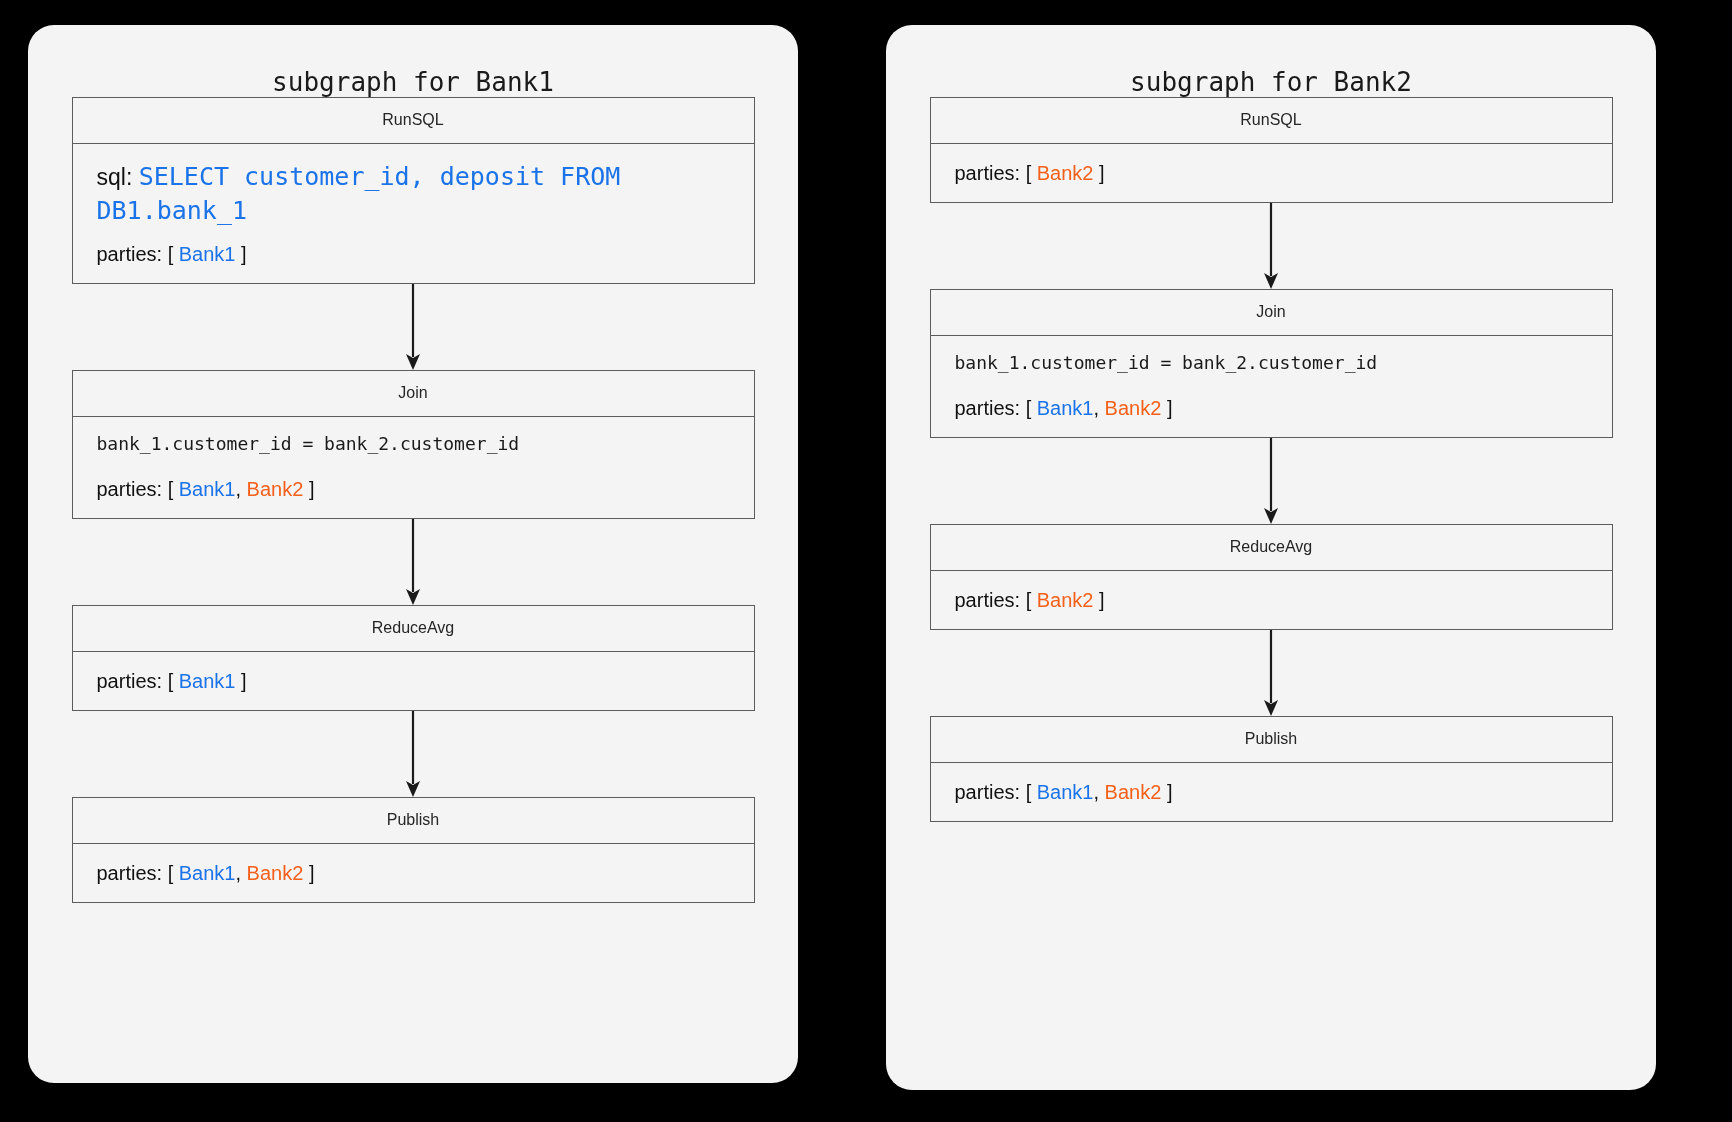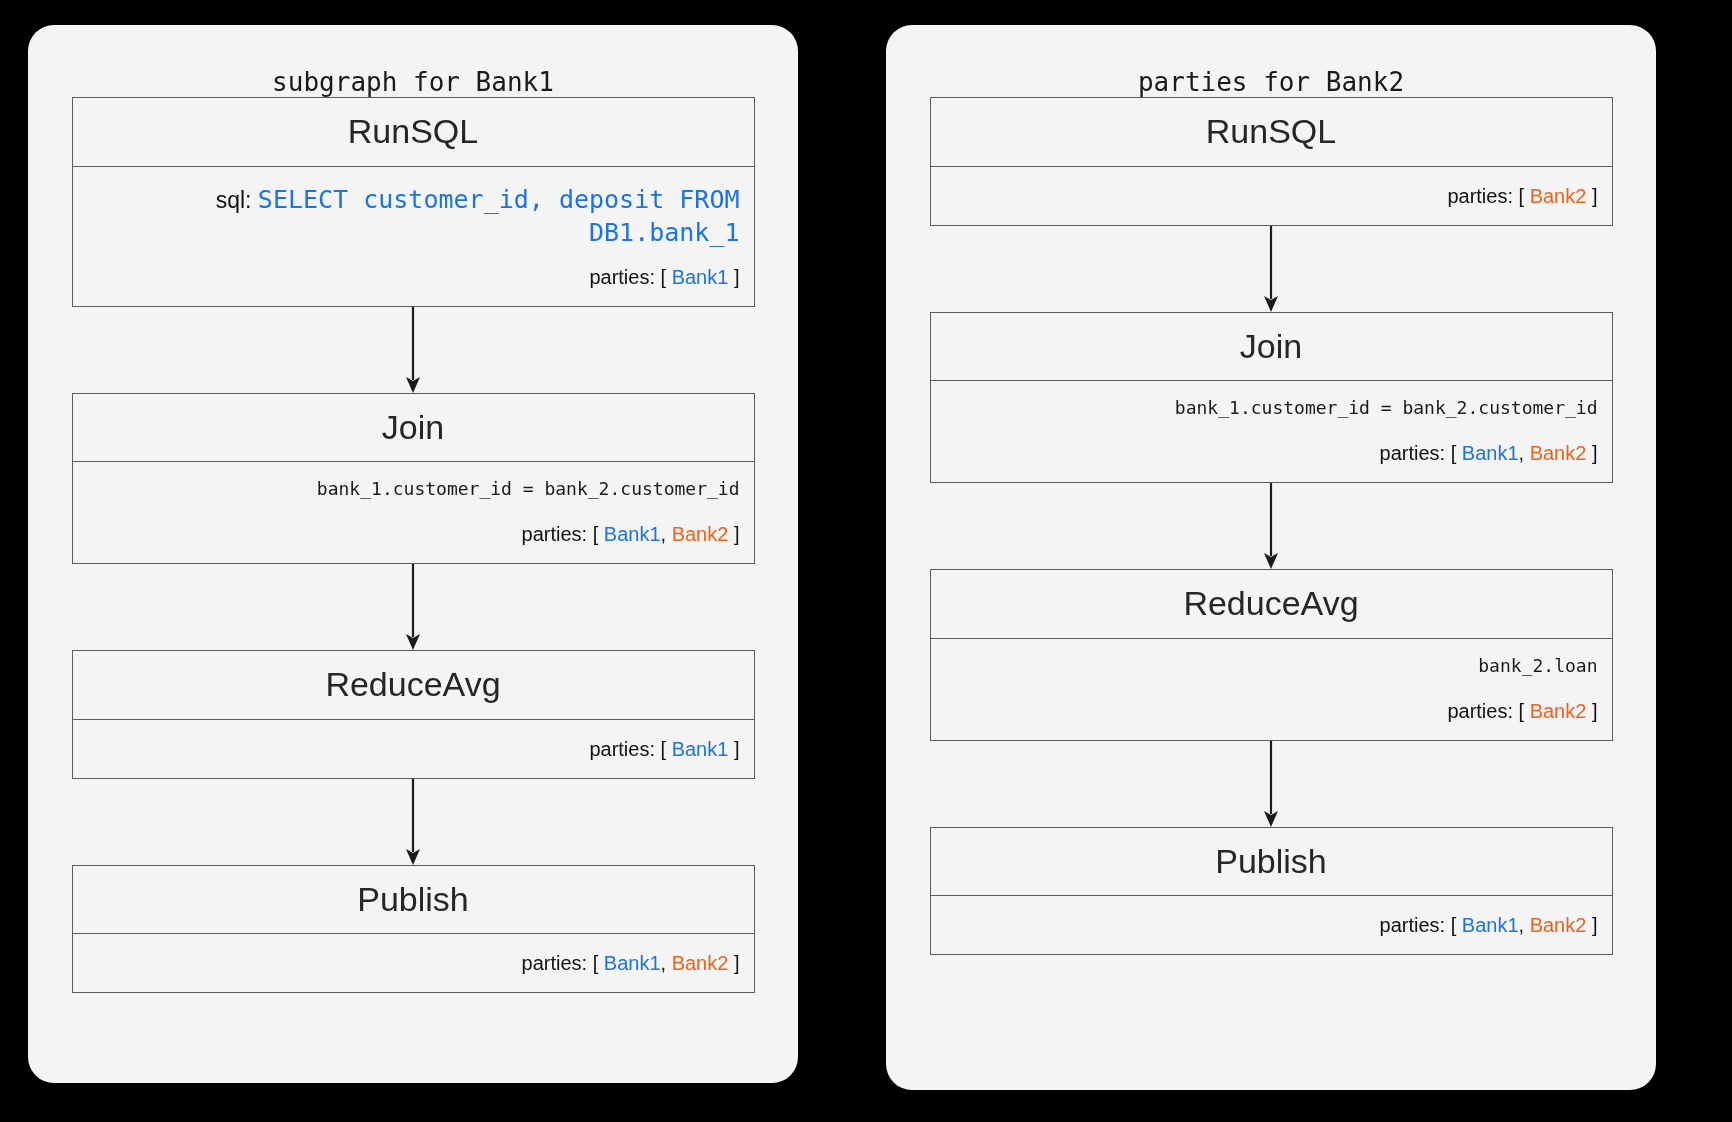--- a/index.html
+++ b/index.html
@@ -53,30 +53,30 @@
     width: 683px;
   }
   .node {
     border: 1.6px solid #5c5c5c;
     background: #f4f4f4;
     box-sizing: border-box;
     width: 683px;
   }
   .node-head {
     font-family: "Liberation Sans", sans-serif;
-    font-size: 34px;
+    font-size: 16px;
     color: #262626;
     text-align: center;
     padding: 12px 0 13px 0;
     border-bottom: 1.6px solid #5c5c5c;
     line-height: 1.25;
   }
   .node-body {
-    padding: 16px 14px 16px 4px;
-    text-align: right;
+    padding: 16px 14px 16px 24px;
+    text-align: left;
   }
   .sql-line {
     font-family: "Liberation Sans", sans-serif;
     font-size: 23px;
     color: #111;
     line-height: 1.34;
     margin-bottom: 14px;
   }
   .sql-code {
     font-family: "DejaVu Sans Mono", "Liberation Mono", monospace;
@@ -153,21 +153,21 @@
         </div>
         <div class="node">
           <div class="node-head">Publish</div>
           <div class="node-body">
             <div class="parties"><span>parties: [ </span><span class="bank1">Bank1</span><span>, </span><span class="bank2">Bank2</span><span> ]</span></div>
           </div>
         </div>
       </div>
   </div>
   <div class="subgraph right">
-    <div class="sg-title">parties for Bank2</div>
+    <div class="sg-title">subgraph for Bank2</div>
     <div class="nodes" id="flow-1">
         <div class="node">
           <div class="node-head">RunSQL</div>
           <div class="node-body">
             <div class="parties"><span>parties: [ </span><span class="bank2">Bank2</span><span> ]</span></div>
           </div>
         </div>
         <div class="arrow-wrap">
           <svg class="arrow" width="26" height="86" viewBox="0 0 26 86">
             <line x1="13" y1="0" x2="13" y2="73" stroke="#1a1a1a" stroke-width="2.2"></line>
@@ -183,21 +183,20 @@
         </div>
         <div class="arrow-wrap">
           <svg class="arrow" width="26" height="86" viewBox="0 0 26 86">
             <line x1="13" y1="0" x2="13" y2="73" stroke="#1a1a1a" stroke-width="2.2"></line>
             <path d="M13 86 L6 70 L13 74 L20 70 Z" fill="#1a1a1a"></path>
           </svg>
         </div>
         <div class="node">
           <div class="node-head">ReduceAvg</div>
           <div class="node-body">
-            <div class="expr">bank_2.loan</div>
             <div class="parties"><span>parties: [ </span><span class="bank2">Bank2</span><span> ]</span></div>
           </div>
         </div>
         <div class="arrow-wrap">
           <svg class="arrow" width="26" height="86" viewBox="0 0 26 86">
             <line x1="13" y1="0" x2="13" y2="73" stroke="#1a1a1a" stroke-width="2.2"></line>
             <path d="M13 86 L6 70 L13 74 L20 70 Z" fill="#1a1a1a"></path>
           </svg>
         </div>
         <div class="node">

